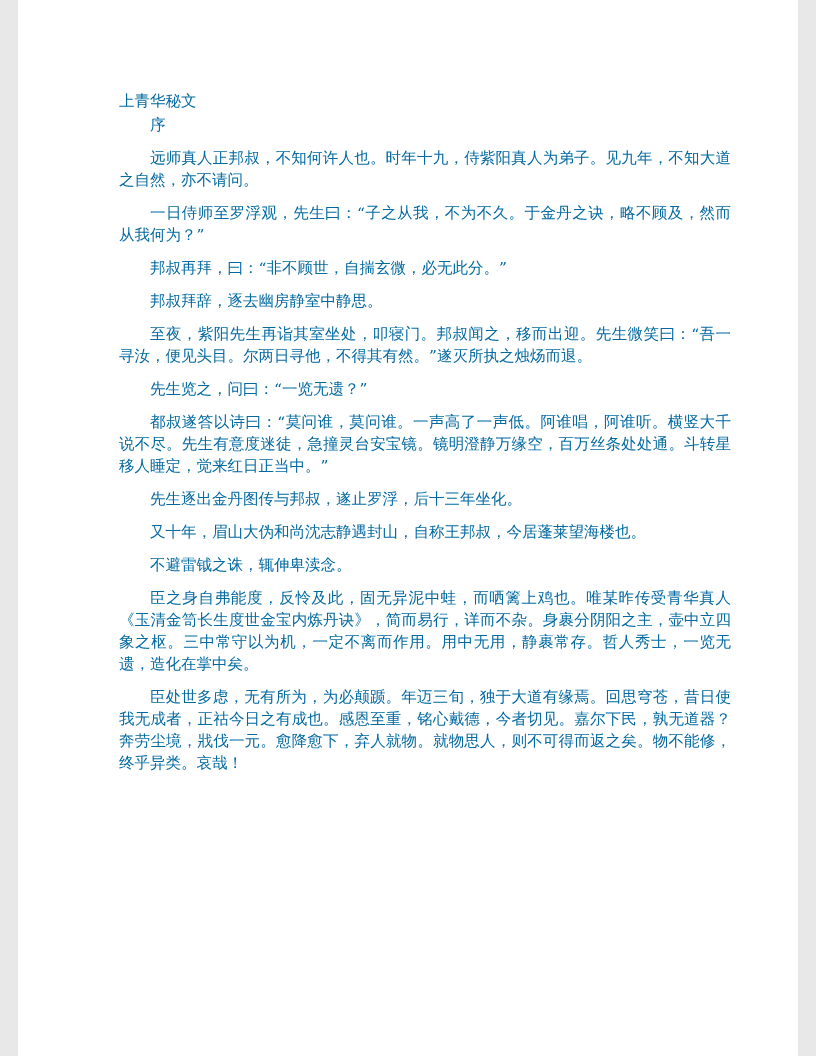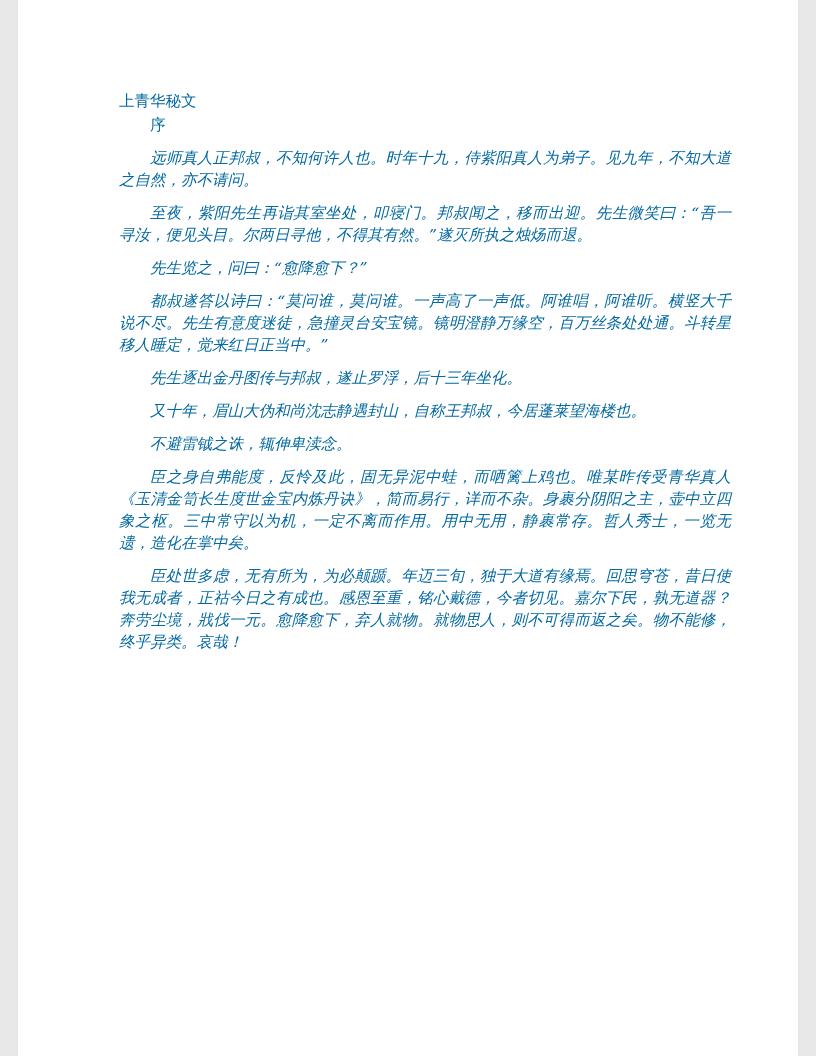--- a/index.html
+++ b/index.html
@@ -35,36 +35,38 @@
     font-weight: normal;
     margin: 0 0 11px 0;
     text-indent: 2em;
   }
   .para {
     font-size: 15.5px;
     line-height: 22px;
     margin: 0 4px 11px 0;
     text-indent: 2em;
     text-align: justify;
-    font-style: italic;
   }
   .para:last-child { margin-bottom: 0; }
 </style>
 </head>
 <body>
 
 <div class="page">
   <div class="content">
 
     <h1 class="doc-title">上青华秘文</h1>
     <h2 class="section-heading">序</h2>
 
     <p class="para">远师真人正邦叔，不知何许人也。时年十九，侍紫阳真人为弟子。见九年，不知大道之自然，亦不请问。</p>
+    <p class="para">一日侍师至罗浮观，先生曰：“子之从我，不为不久。于金丹之诀，略不顾及，然而从我何为？”</p>
+    <p class="para">邦叔再拜，曰：“非不顾世，自揣玄微，必无此分。”</p>
+    <p class="para">邦叔拜辞，逐去幽房静室中静思。</p>
     <p class="para">至夜，紫阳先生再诣其室坐处，叩寝门。邦叔闻之，移而出迎。先生微笑曰：“吾一寻汝，便见头目。尔两日寻他，不得其有然。”遂灭所执之烛炀而退。</p>
-    <p class="para">先生览之，问曰：“愈降愈下？”</p>
+    <p class="para">先生览之，问曰：“一览无遗？”</p>
     <p class="para">都叔遂答以诗曰：“莫问谁，莫问谁。一声高了一声低。阿谁唱，阿谁听。横竖大千说不尽。先生有意度迷徒，急撞灵台安宝镜。镜明澄静万缘空，百万丝条处处通。斗转星移人睡定，觉来红日正当中。”</p>
     <p class="para">先生逐出金丹图传与邦叔，遂止罗浮，后十三年坐化。</p>
     <p class="para">又十年，眉山大伪和尚沈志静遇封山，自称王邦叔，今居蓬莱望海楼也。</p>
 
 
     <p class="para">不避雷钺之诛，辄伸卑渎念。</p>
     <p class="para">臣之身自弗能度，反怜及此，固无异泥中蛙，而哂篱上鸡也。唯某昨传受青华真人《玉清金笥长生度世金宝内炼丹诀》，简而易行，详而不杂。身裹分阴阳之主，壶中立四象之枢。三中常守以为机，一定不离而作用。用中无用，静裹常存。哲人秀士，一览无遗，造化在掌中矣。</p>
     <p class="para">臣处世多虑，无有所为，为必颠踬。年迈三旬，独于大道有缘焉。回思穹苍，昔日使我无成者，正祜今日之有成也。感恩至重，铭心戴德，今者切见。嘉尔下民，孰无道器？奔劳尘境，戕伐一元。愈降愈下，弃人就物。就物思人，则不可得而返之矣。物不能修，终乎异类。哀哉！</p>
 
   </div>

